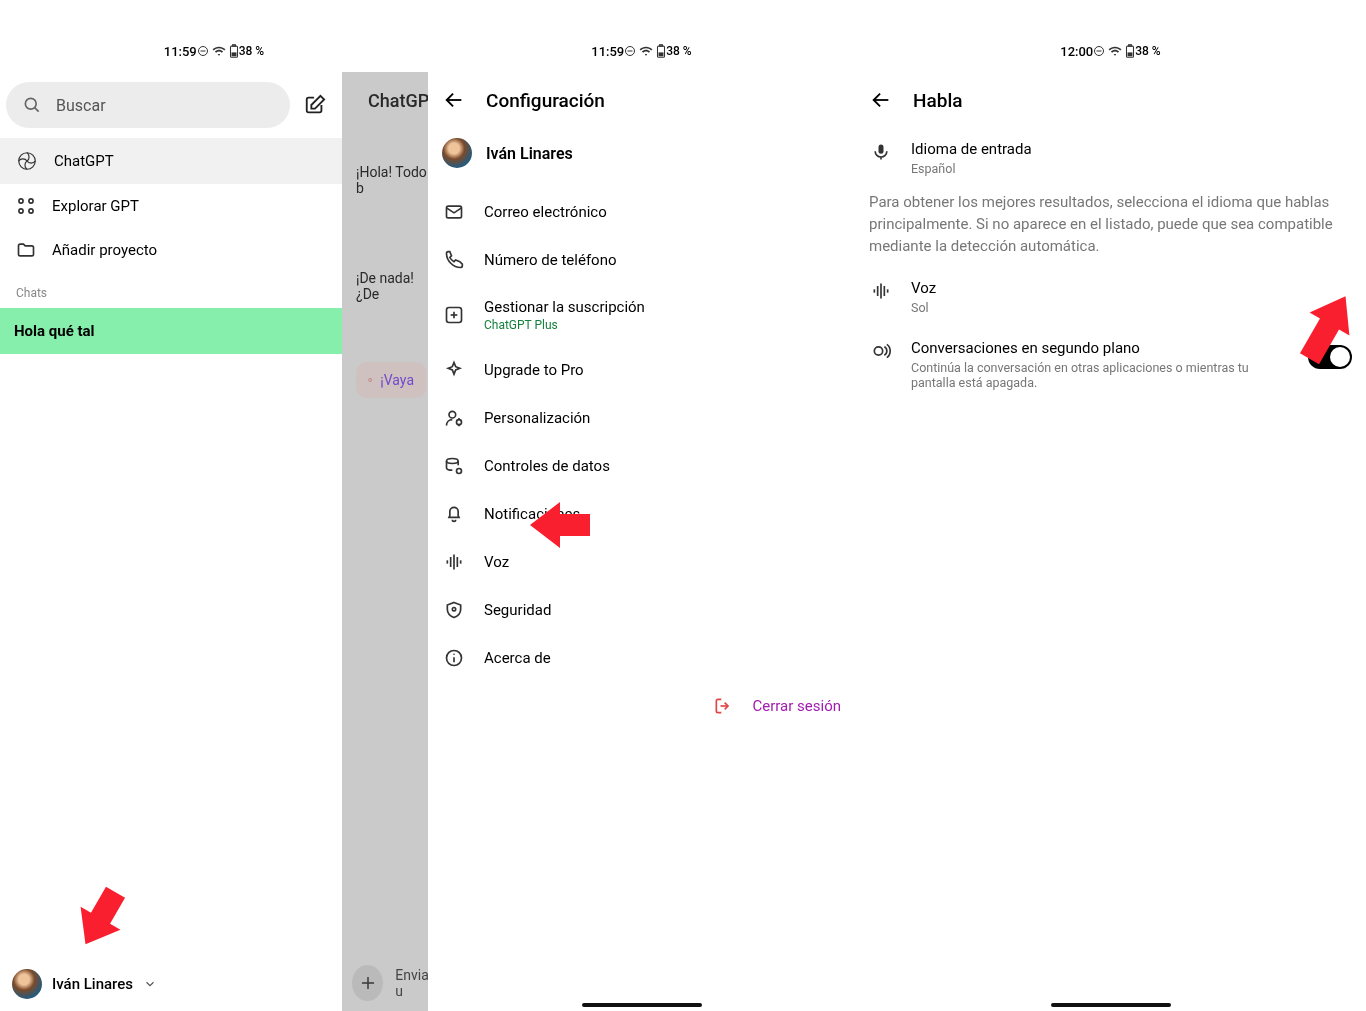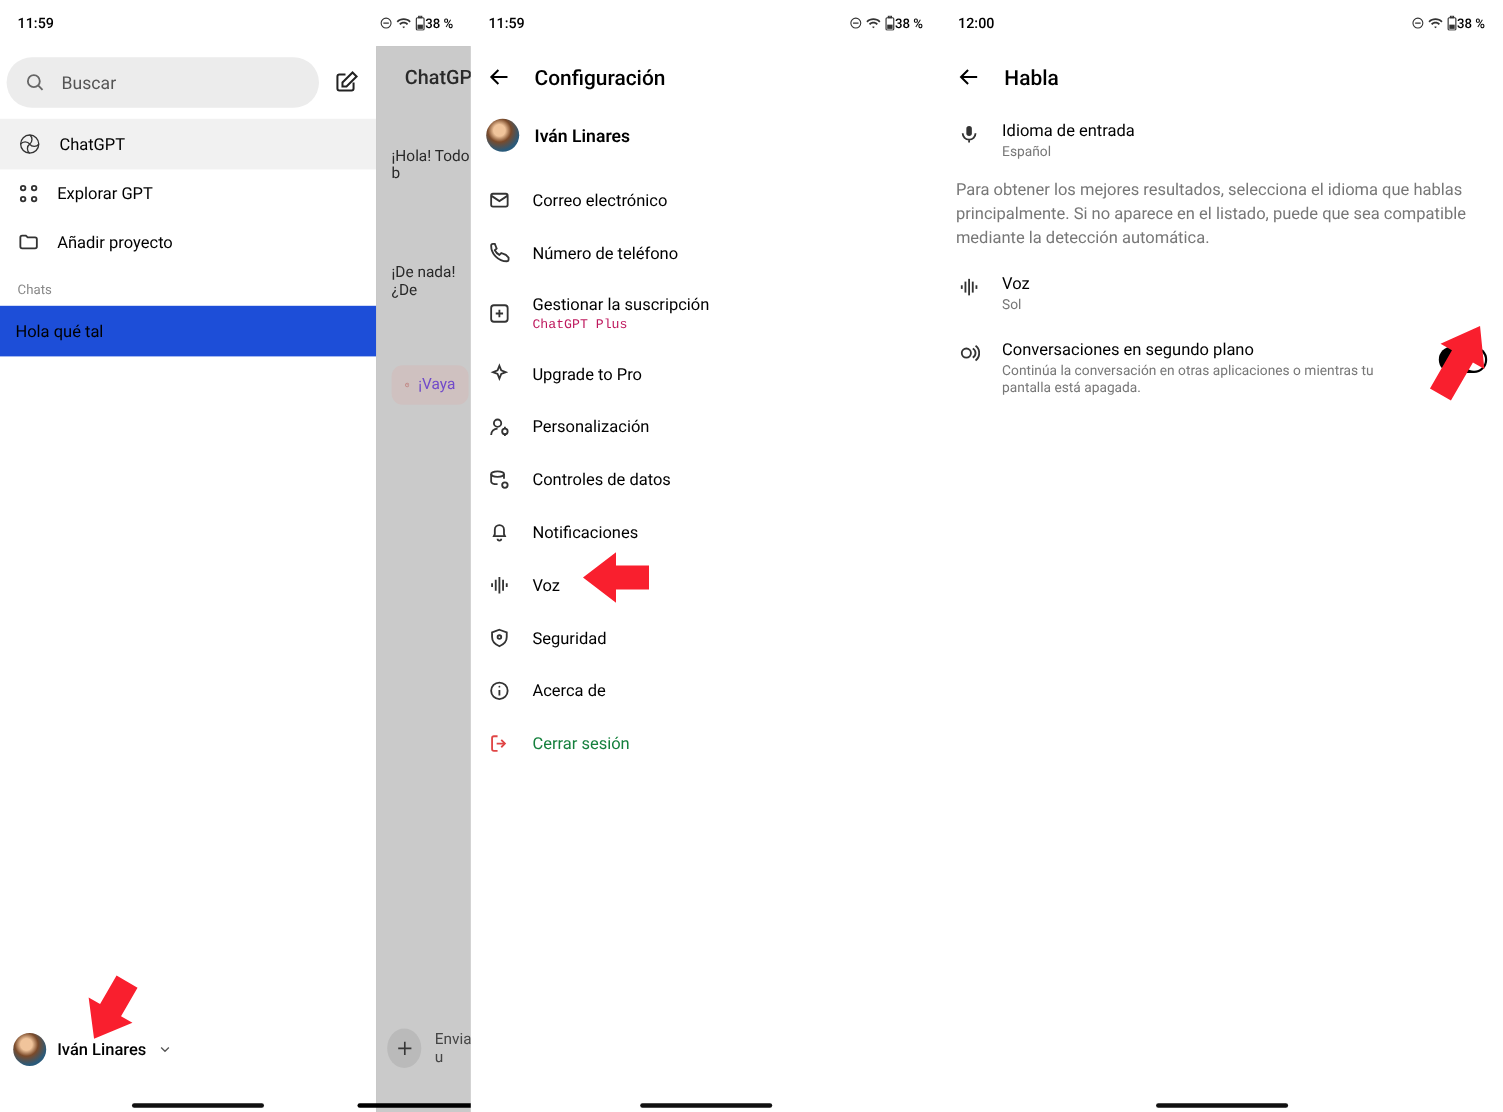--- a/index.html
+++ b/index.html
@@ -17,26 +17,27 @@
     height: 100%;
     background: #fff;
   }
   .screen1 { width: 428px; }
   .screen2 { width: 427px; }
   .screen3 { width: 511px; }
 
   
   .status-bar {
     display: flex;
-    justify-content: space-between;
+    justify-content: center;
     align-items: center;
     padding: 0 16px;
     height: 42px;
     font-size: 13px;
     font-weight: 500;
+    margin-top: 30px;
   }
   .status-right { display: flex; align-items: center; gap: 0; font-size: 12px;}
   .status-icons { display: inline-flex; align-items: center; gap: 3px; }
 
   
   .s1-body { position: relative; height: calc(100% - 42px); }
   .s1-sidebar {
     width: 342px;
     height: 100%;
     background: #fff;
@@ -120,21 +121,21 @@
   }
   .nav-item.active { background:#f1f1f1; }
   .section-label {
     padding:14px 16px 8px;
     font-size:12px; color:#888;
   }
   .chat-item {
     padding:14px 14px;
     font-size:15px;
   }
-  .chat-item.active { background:#1d4ed8; }
+  .chat-item.active { background:#86efac;font-weight:bold; }
 
   .user-row {
     position:absolute; bottom:32px; left:0; right:0;
     display:flex; align-items:center; gap:10px;
     padding:10px 12px;
     font-size:15px; font-weight:500;
   }
   .avatar {
     width:30px;height:30px;border-radius:50%;
     background: radial-gradient(circle at 40% 35%, #f0c49b 0 20%, #7a4a2a 40%, #2a5a7a 70%);
@@ -161,22 +162,22 @@
     width:30px;height:30px;border-radius:50%;
     background: radial-gradient(circle at 40% 35%, #f0c49b 0 20%, #7a4a2a 40%, #2a5a7a 70%);
   }
   .setting-row {
     display:flex; align-items:center; gap:18px;
     padding:14px 0;
     font-size:15px;
     cursor:pointer;
   }
   .setting-row .iconw { width:24px; text-align:center; color:#333; display:flex; align-items:center; justify-content:center;}
-  .setting-sub { font-size:12px; color:#be185d; margin-top:2px;font-family:Liberation Mono, monospace;}
-  .logout { color:#15803d; }
+  .setting-sub { font-size:12px; color:#15803d; margin-top:2px;}
+  .logout { color:#a21caf;justify-content:flex-end; }
   .logout .iconw { color:#e04646; }
   .s2-home {
     position:absolute; bottom:4px; left:50%; transform:translateX(-50%);
     width:120px; height:4px; background:#111; border-radius:4px;
   }
 
   
   .s3-header {
     display:flex; align-items:center; gap:20px;
     height:56px; padding:0 14px;

